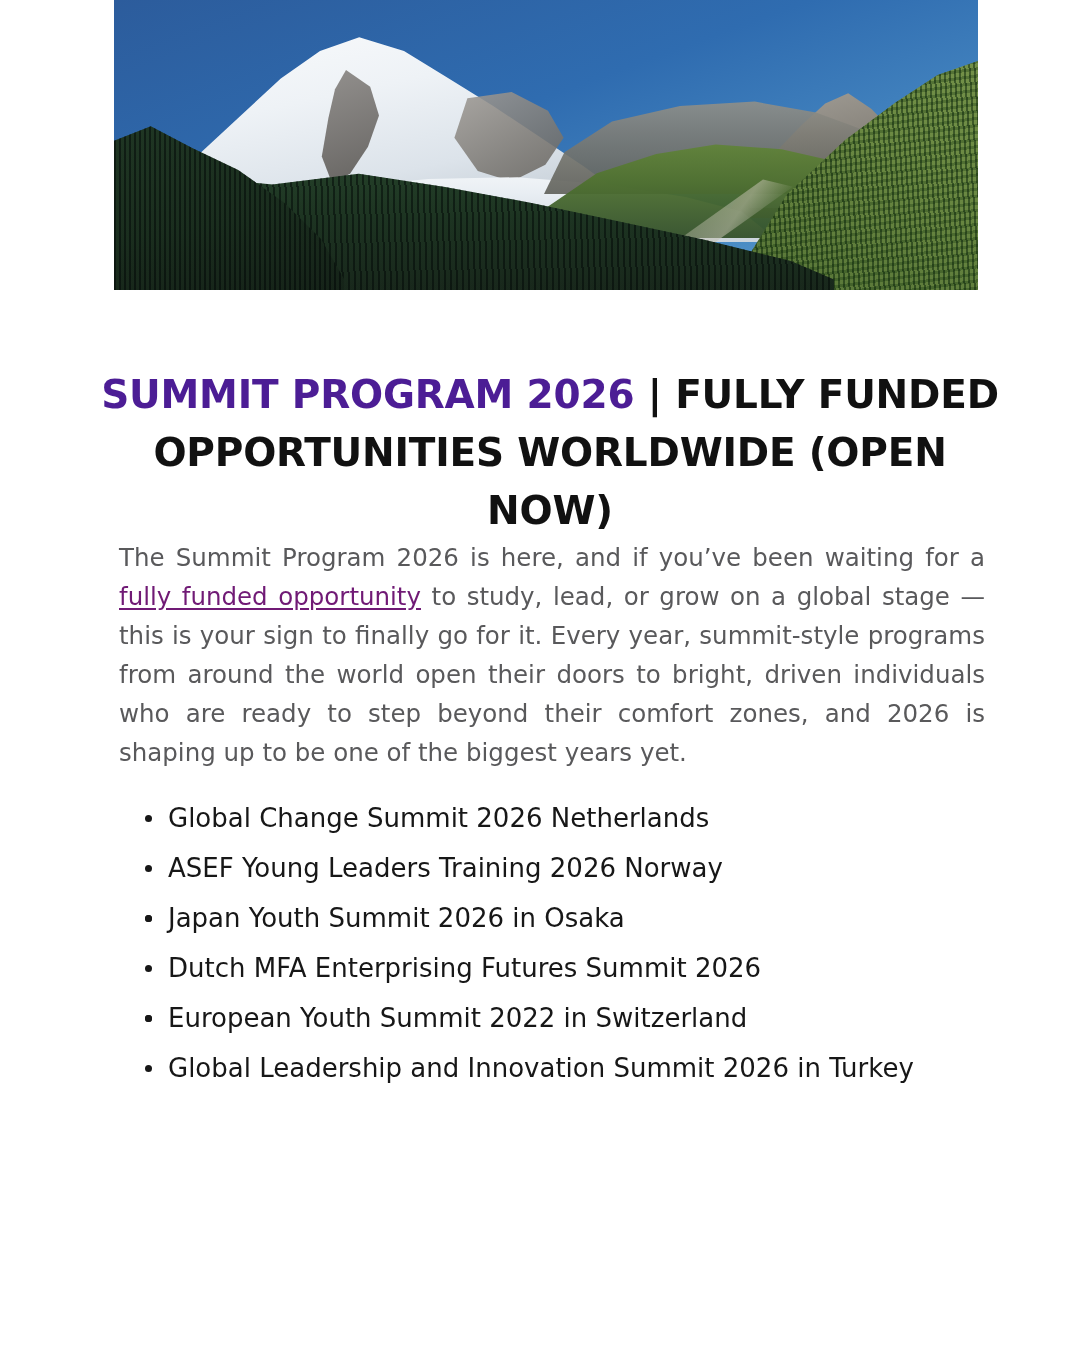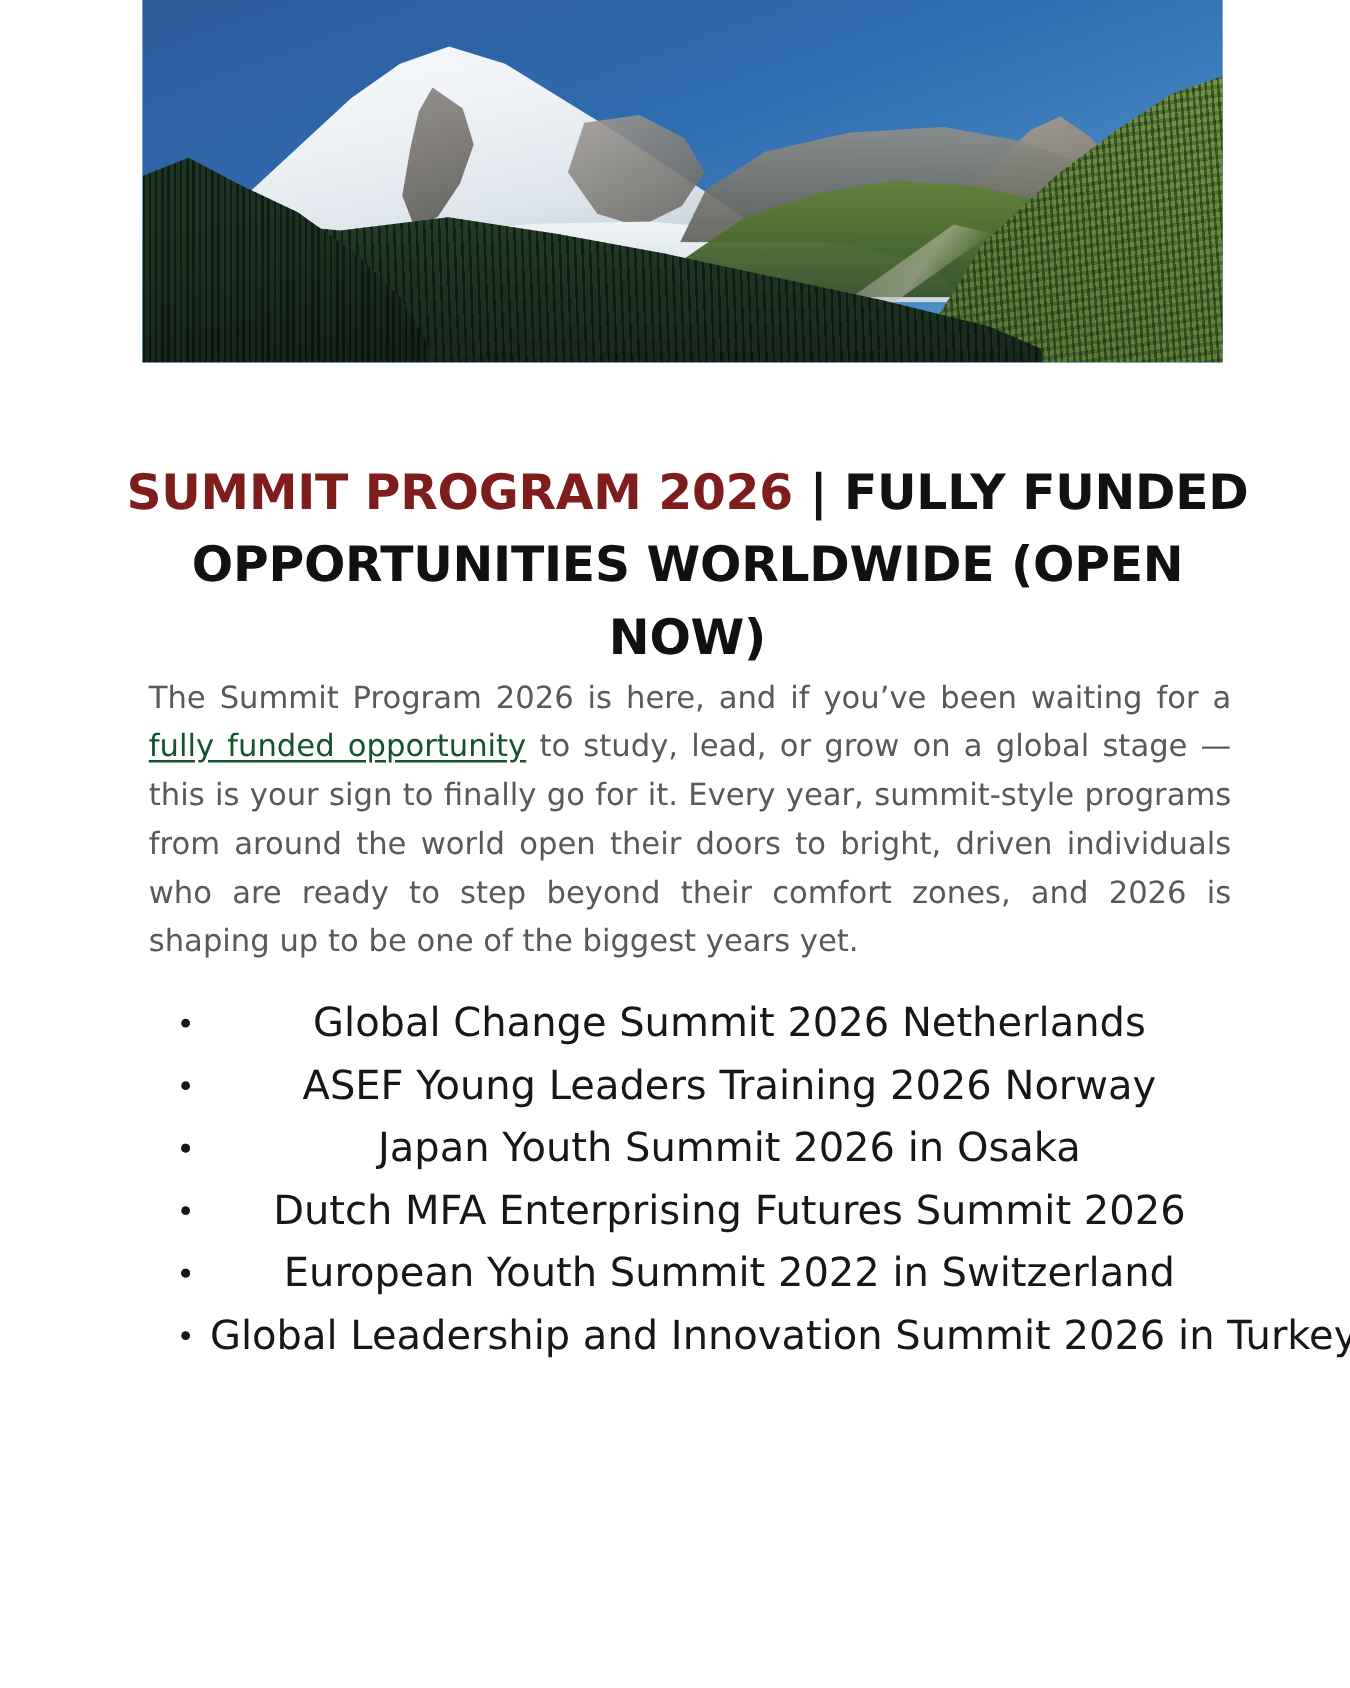--- a/index.html
+++ b/index.html
@@ -172,60 +172,59 @@
     top: 340px;
     width: 900px;
     text-align: center;
     font-family: "DejaVu Sans", sans-serif;
     font-weight: bold;
     font-size: 39px;
     line-height: 58px;
     letter-spacing: -0.2px;
     color: #111111;
   }
-  .heading .hl-red { color: #7f1d1d; }
+  .heading .hl-red { color: #4c1d95; }
 
   
   .intro {
     position: absolute;
     left: 119px;
     top: 513px;
     width: 866px;
     font-family: "DejaVu Sans", sans-serif;
     font-size: 24.5px;
     line-height: 39px;
     color: #59595b;
     text-align: justify;
     text-justify: inter-word;
   }
   .intro a.inline-link {
-    color: #14532d;
+    color: #701a75;
     text-decoration: underline;
     text-underline-offset: 3px;
   }
 
   
   .prog-list {
     position: absolute;
     left: 119px;
     top: 793px;
     width: 880px;
     margin: 0;
     padding: 0;
     list-style: none;
   }
   .prog-list li {
     position: relative;
     padding-left: 49px;
     font-family: "DejaVu Sans", sans-serif;
-    font-size: 32px;
+    font-size: 26px;
     line-height: 50px;
     color: #171717;
     white-space: nowrap;
-    text-align: center;
   }
   .prog-list li .dot {
     position: absolute;
     left: 26px;
     top: 22px;
     width: 7px;
     height: 7px;
     border-radius: 50%;
     background: #171717;
   }

